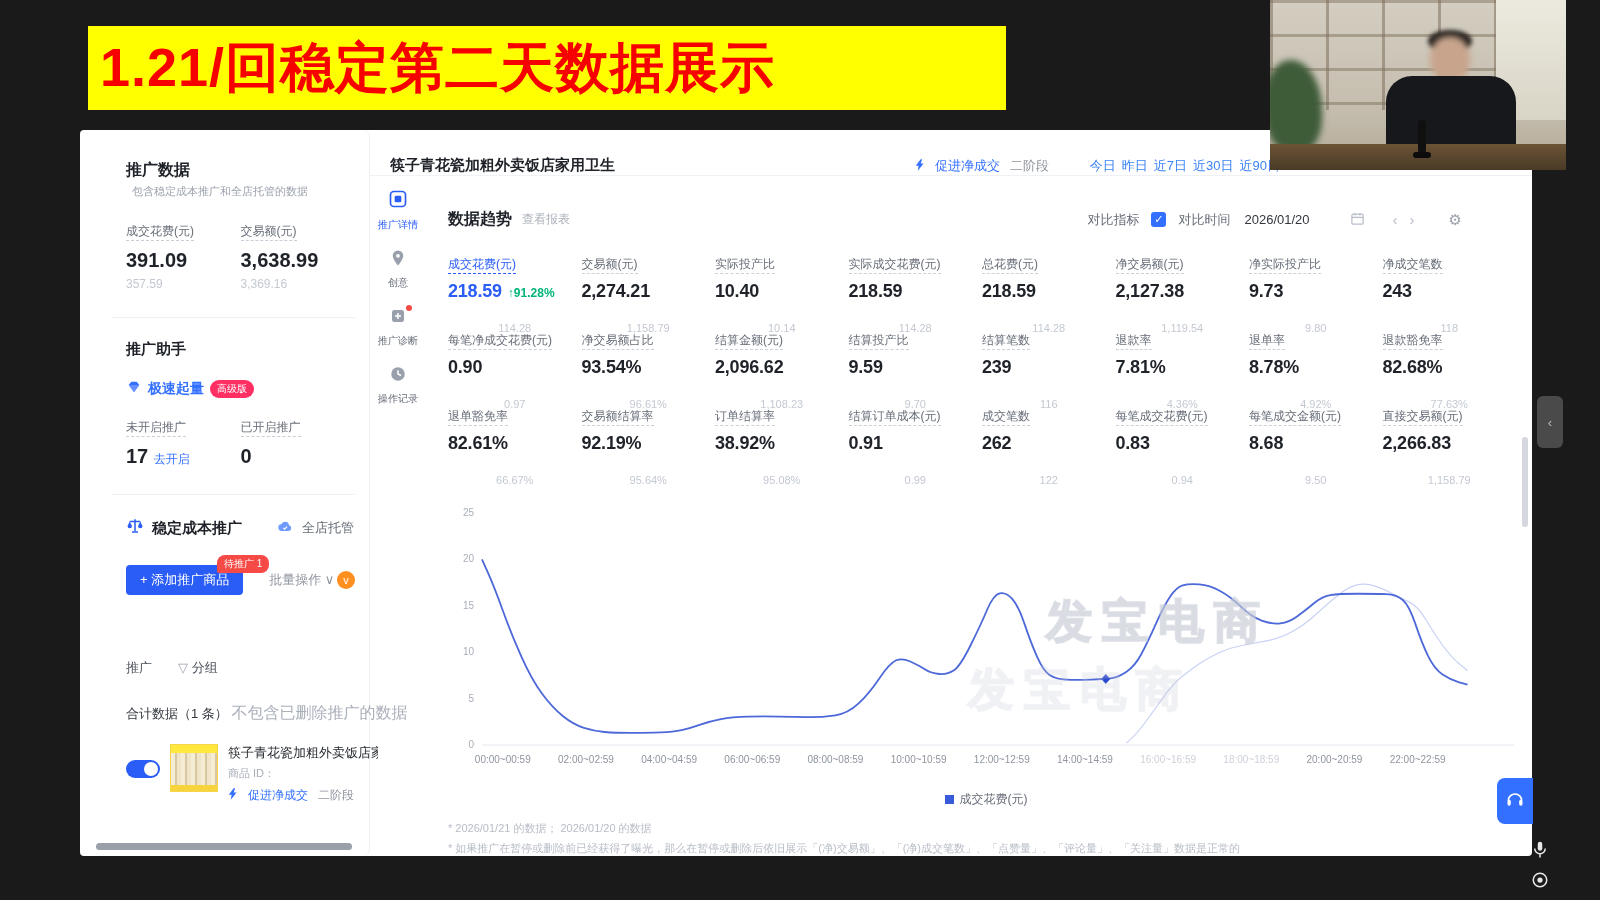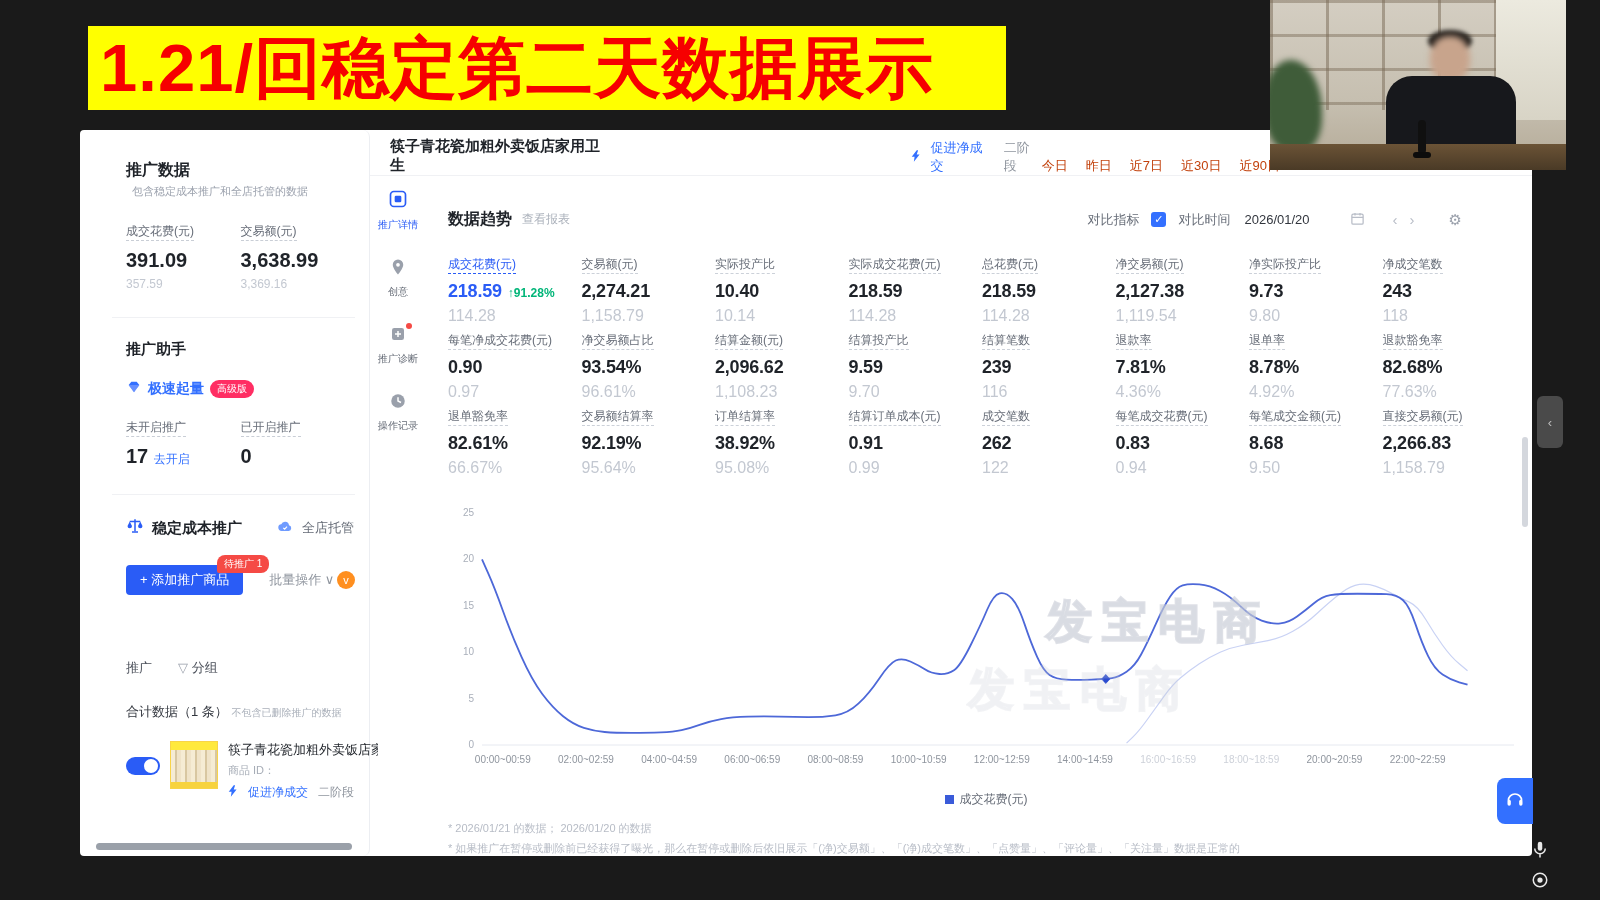--- a/index.html
+++ b/index.html
@@ -1,20 +1,20 @@
 <!DOCTYPE html>
 <html><head>
 <meta charset="utf-8">
 <style>
   html,body{margin:0;padding:0;width:1600px;height:900px;background:#1a1a1a;overflow:hidden;
     font-family:"Liberation Sans","DejaVu Sans",sans-serif;}
   
   .banner{position:absolute;left:88px;top:26px;width:918px;height:84px;background:#ffff00;
     display:flex;align-items:center;padding-left:12px;box-sizing:border-box;z-index:30;}
-  .banner span{font-size:67px;font-weight:900;color:#f60000;letter-spacing:1px;white-space:nowrap;}
+  .banner span{font-size:54px;font-weight:900;color:#f60000;letter-spacing:1px;white-space:nowrap;}
   
   .panel{position:absolute;left:80px;top:130px;width:1452px;height:726px;background:#ffffff;
     border-radius:4px;z-index:10;overflow:hidden;}
   
   .sidebar{position:absolute;left:0;top:0;width:290px;height:726px;border-right:1px solid #ecoef2;
     border-right:1px solid #eceef2;box-sizing:border-box;padding:30px 14px 0 46px;border-radius:7px;}
   .sb-title{font-size:16px;font-weight:bold;color:#1f2329;}
   .sb-sub{font-size:11px;color:#9ba1ad;margin-left:6px;white-space:nowrap;}
   .sb-metrics{display:flex;margin-top:22px;}
   .sb-metric{width:118px;}
@@ -33,44 +33,44 @@
   .btn-row{display:flex;align-items:center;margin-top:26px;position:relative;}
   .btn-primary{background:#2a5cf6;color:#fff;font-size:13px;border:none;border-radius:4px;
     height:30px;padding:0 14px;position:relative;cursor:pointer;}
   .badge-red{position:absolute;top:-10px;right:-26px;background:#f54a45;color:#fff;font-size:10px;
     border-radius:8px 8px 8px 2px;padding:2px 7px;white-space:nowrap;}
   .batch{font-size:13px;color:#8f959e;margin-left:26px;}
   .orange-dot{width:18px;height:18px;border-radius:50%;background:#ff8f1f;color:#fff;font-size:11px;
     display:flex;align-items:center;justify-content:center;margin-left:auto;}
   .filter-row{display:flex;align-items:center;margin-top:64px;font-size:13px;color:#4a4f59;gap:26px;}
   .summary-row{margin-top:26px;font-size:13px;color:#32363e;white-space:nowrap;}
-  .summary-note{font-size:10px;color:#aab0ba;}
+  .summary-note{font-size:16px;color:#aab0ba;}
   .product-row{display:flex;align-items:flex-start;margin-top:20px;gap:10px;}
   .toggle{width:34px;height:18px;background:#2a5cf6;border-radius:10px;position:relative;flex:none;margin-top:16px;cursor:pointer;}
   .toggle::after{content:"";position:absolute;right:2px;top:2px;width:14px;height:14px;border-radius:50%;background:#fff;}
   .thumb{width:48px;height:48px;border:1px solid #f8d448;box-sizing:border-box;flex:none;
     background:repeating-linear-gradient(90deg,#f5ecd4 0 4px,#d8c7a1 4px 6px,#efe3c8 6px 10px);position:relative;}
   .thumb::before{content:"";position:absolute;left:0;top:0;right:0;height:8px;background:#ffe93d;}
   .thumb::after{content:"";position:absolute;left:0;bottom:0;right:0;height:6px;background:#f7d33e;}
   .p-info{min-width:0;}
   .p-title{font-size:13px;color:#1f2329;white-space:nowrap;overflow:hidden;width:150px;}
   .p-id{font-size:11px;color:#a6acb6;margin-top:4px;}
   .p-links{display:flex;align-items:center;gap:10px;margin-top:6px;font-size:12px;}
   .p-stage{color:#8f959e;}
   .sb-scroll{position:absolute;left:16px;bottom:6px;width:256px;height:7px;border-radius:4px;background:#9aa0a9;}
   
   .main{position:absolute;left:290px;top:0;width:1162px;height:726px;}
   .m-header{height:45px;border-bottom:1px solid #f0f1f4;display:flex;align-items:flex-end;padding:0 0 0 20px;}
   .m-title{font-size:15px;font-weight:bold;color:#1f2329;}
   .hdr-links{display:flex;align-items:center;gap:10px;margin-left:300px;font-size:13px;}
-  .date-tabs{margin-left:auto;margin-right:252px;display:flex;gap:18px;font-size:13px;color:#c2410c;white-space:nowrap;}
+  .date-tabs{margin-left:auto;margin-right:252px;display:flex;gap:6px;font-size:13px;color:#3b82f6;white-space:nowrap;}
   .date-tab{cursor:pointer;}
   
   .rail{position:absolute;left:0;top:45px;width:56px;bottom:0;display:flex;flex-direction:column;
-    align-items:center;padding-top:14px;gap:26px;}
+    align-items:center;padding-top:14px;gap:17px;}
   .rail-item{display:flex;flex-direction:column;align-items:center;gap:4px;cursor:pointer;position:relative;}
   .rail-label{font-size:11px;color:#676d78;white-space:nowrap;transform:scale(.92);}
   .rail-item.active .rail-label{color:#2a5cf6;}
   .red-dot{position:absolute;right:8px;top:-2px;width:6px;height:6px;border-radius:50%;background:#f54a45;}
   
   .content{position:absolute;left:56px;right:0;top:45px;bottom:0;padding:34px 30px 0 22px;box-sizing:border-box;}
   .trend-row{display:flex;align-items:center;}
   .trend-title{font-size:16px;font-weight:bold;color:#1f2329;}
   .trend-sub{font-size:12px;color:#aab0ba;margin-left:10px;}
   .trend-ctrls{margin-left:auto;margin-right:40px;display:flex;align-items:center;gap:12px;font-size:13px;color:#676d78;}
@@ -79,21 +79,21 @@
   .cmp-date{color:#32363e;margin-left:2px;}
   .ctrl-ic{color:#b8bdc7;font-size:15px;cursor:pointer;}
   .gear{margin-left:22px;color:#9aa0ab;font-size:15px;}
   
   .mgrid{display:grid;grid-template-columns:repeat(8,1fr);margin-top:24px;width:1068px;row-gap:13px;}
   .mcell{height:63px;cursor:pointer;}
   .mcell .lbl{font-size:12px;color:#676d78;border-bottom:1px dashed #ccd1d9;padding-bottom:2px;white-space:nowrap;}
   .mcell .vrow{margin-top:8px;display:flex;align-items:baseline;gap:6px;}
   .mcell .val{font-size:18px;font-weight:bold;color:#1f2329;letter-spacing:-0.2px;}
   .mcell .delta{font-size:12px;font-weight:bold;color:#00b578;}
-  .mcell .sub{font-size:16px;color:#c3c8d1;margin-top:5px;}
+  .mcell .sub{font-size:11px;color:#c3c8d1;margin-top:20px;text-align:center;}
   .mcell.sel .lbl{color:#2a5cf6;border-bottom-color:#2a5cf6;}
   .mcell.sel .val{color:#2a5cf6;}
   
   .chart-wrap{position:relative;margin-top:22px;width:1076px;height:300px;}
   .ytick{font-size:10px;fill:#a9afba;}
   .xtick{font-size:10px;fill:#8f959e;}
   .xtick.faded{fill:#cdd1d9;}
   .watermark{position:absolute;font-size:46px;font-weight:700;letter-spacing:10px;color:rgba(210,214,222,0.28);
     -webkit-text-stroke:2px rgba(196,201,212,0.55);white-space:nowrap;pointer-events:none;}
   .legend-row{display:flex;align-items:center;justify-content:center;gap:6px;margin-top:0;width:1076px;}

